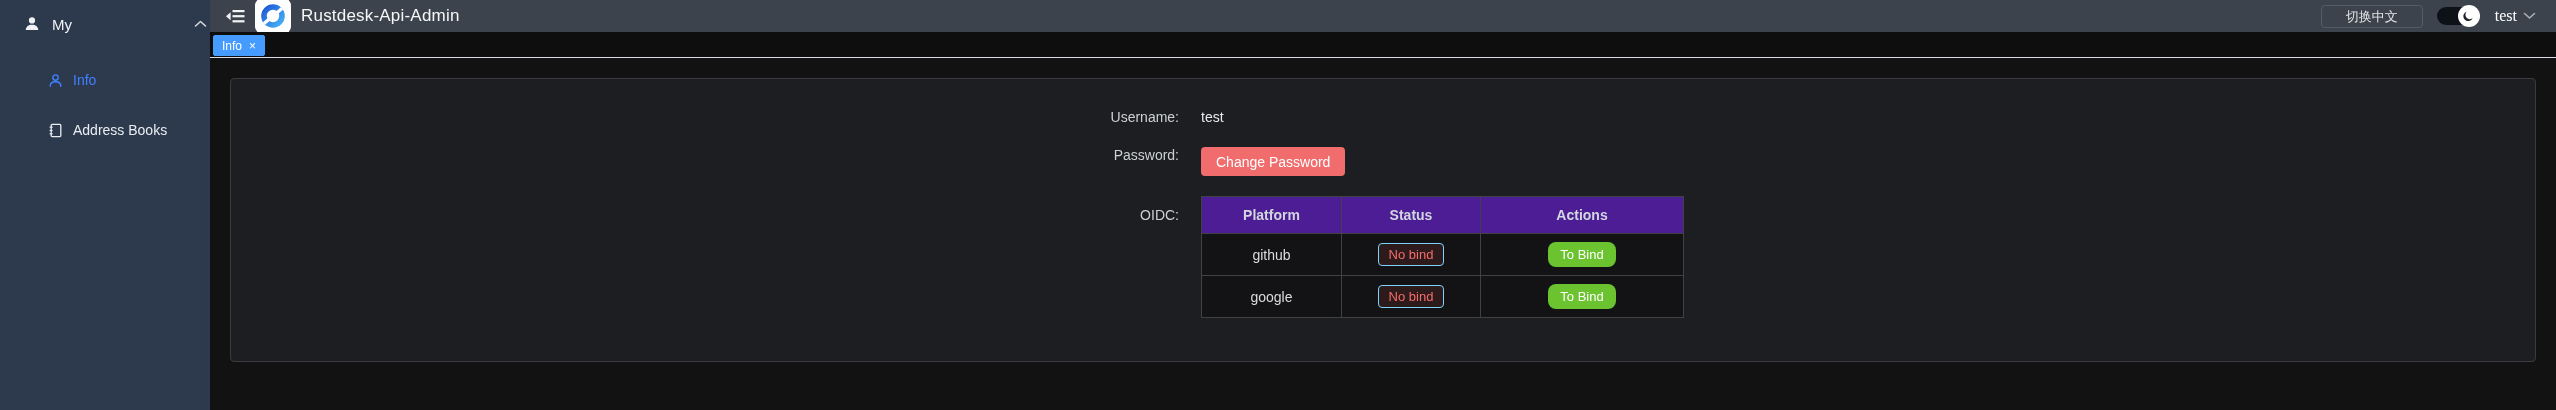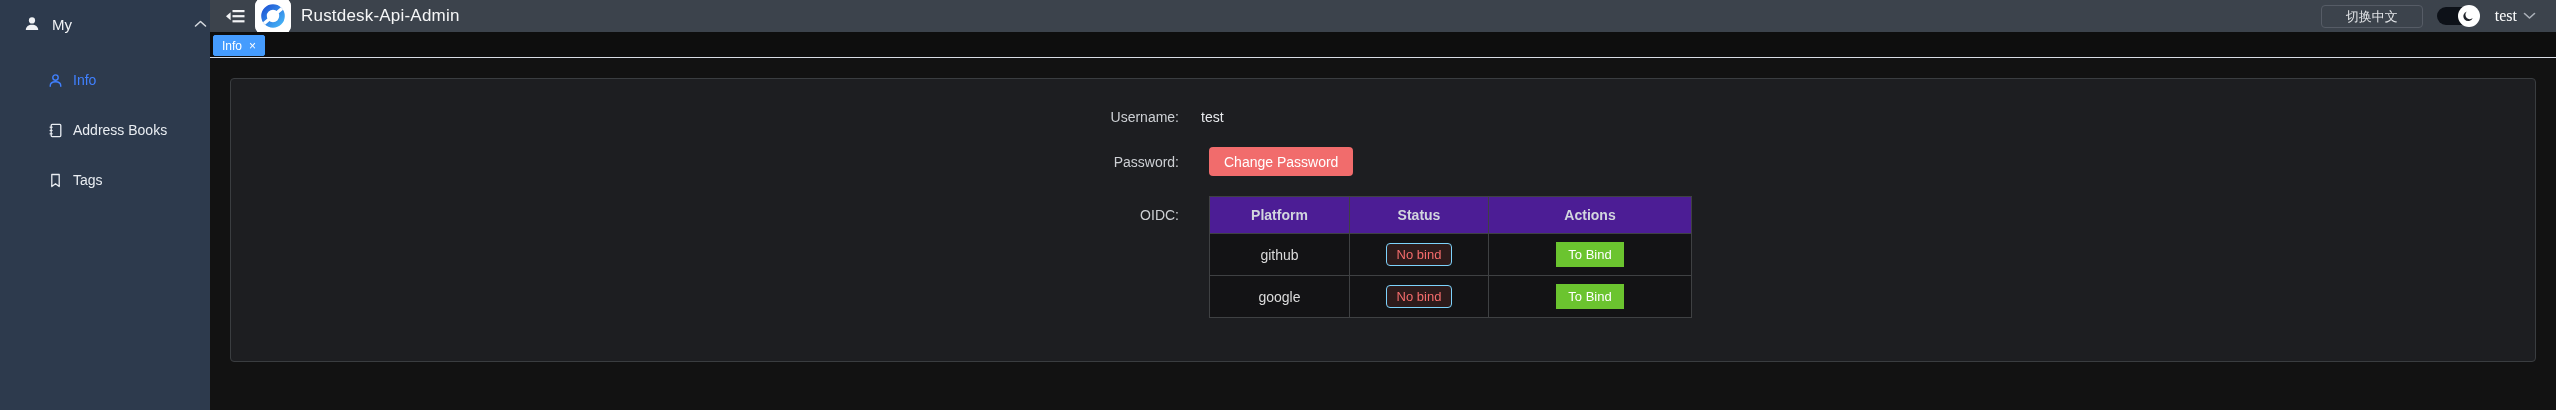--- a/index.html
+++ b/index.html
@@ -72,22 +72,22 @@
   }
   .tag-close { margin-left:7px; font-size:12px; line-height:1; cursor:pointer; }
 
   
   .app-main { flex:1; background:#121212; padding:20px; min-height:0; }
   .panel {
     height:284px; background:#1d1e21; border:1px solid #3a3d40; border-radius:4px;
     overflow:hidden;
   }
   .form-wrap { margin-left:828px; padding-top:30px; }
-  .form-row { display:flex; align-items:center; }
-  .form-row + .form-row { margin-top:22px;gap:8px; }
+  .form-row { display:flex; align-items:flex-start; }
+  .form-row + .form-row { margin-top:22px; }
   .form-row.top-align { align-items:flex-start; margin-top:20px; }
   .form-label {
     width:120px; text-align:right; flex:none;
     color:#cdd0d4; font-size:14px; padding-right:0;
   }
   .form-content { margin-left:22px; }
   .form-row.top-align .form-label { padding-top:11px; }
   .value-text { color:#e8eaed; font-size:14px; }
 
   .danger-btn {
@@ -104,21 +104,21 @@
   .oidc-table th { height:37px; color:#d2d6de; font-weight:bold; background:#4c1d95; }
   .oidc-table td { height:42px; color:#dcdcdc; }
   .col-platform { width:140px; }
   .col-status { width:139px; }
   .col-actions { width:203px; }
   .status-badge {
     display:inline-block; padding:3px 10px; font-size:13px; color:#f56c6c;
     background:#2d1b1b; border:1px solid #7dd3fc; border-radius:4px;
   }
   .bind-btn {
-    padding:5px 12px; background:#6bc42f; border:none; border-radius:0;
+    padding:5px 12px; background:#6bc42f; border:none; border-radius:8px;
     color:#ffffff; font-size:13px; cursor:pointer;
     font-family:"Liberation Sans", sans-serif;
   }
 </style>
 </head>
 <body>
 
 <aside class="sidebar">
   <div class="menu-header">
     <span style="display:flex">
@@ -148,28 +148,20 @@
       <span style="display:flex">
         <svg width="15" height="15" viewBox="0 0 15 15">
           <rect x="3.2" y="1.4" width="9.6" height="12.2" rx="1" fill="none" stroke="#e9edf2" stroke-width="1.3"></rect>
           <line x1="1.6" y1="4.2" x2="4.6" y2="4.2" stroke="#e9edf2" stroke-width="1.2"></line>
           <line x1="1.6" y1="7.5" x2="4.6" y2="7.5" stroke="#e9edf2" stroke-width="1.2"></line>
           <line x1="1.6" y1="10.8" x2="4.6" y2="10.8" stroke="#e9edf2" stroke-width="1.2"></line>
         </svg>
       </span>
       <span class="label">Address Books</span>
     </div>
-    <div class="menu-item">
-      <span style="display:flex">
-        <svg width="15" height="15" viewBox="0 0 15 15">
-          <path d="M3.8 1.5h7.4v12l-3.7-2.8-3.7 2.8z" fill="none" stroke="#e9edf2" stroke-width="1.3" stroke-linejoin="round"></path>
-        </svg>
-      </span>
-      <span class="label">Tags</span>
-    </div>
   </nav>
 </aside>
 
 <div class="right-col">
 
   <header class="navbar">
     <span class="fold-btn">
       <svg width="19" height="15" viewBox="0 0 19 15">
         <polygon points="4.6,3.2 4.6,11.2 0,7.2" fill="#f2f3f5"></polygon>
         <rect x="6.5" y="1" width="12" height="2.2" fill="#f2f3f5"></rect>

